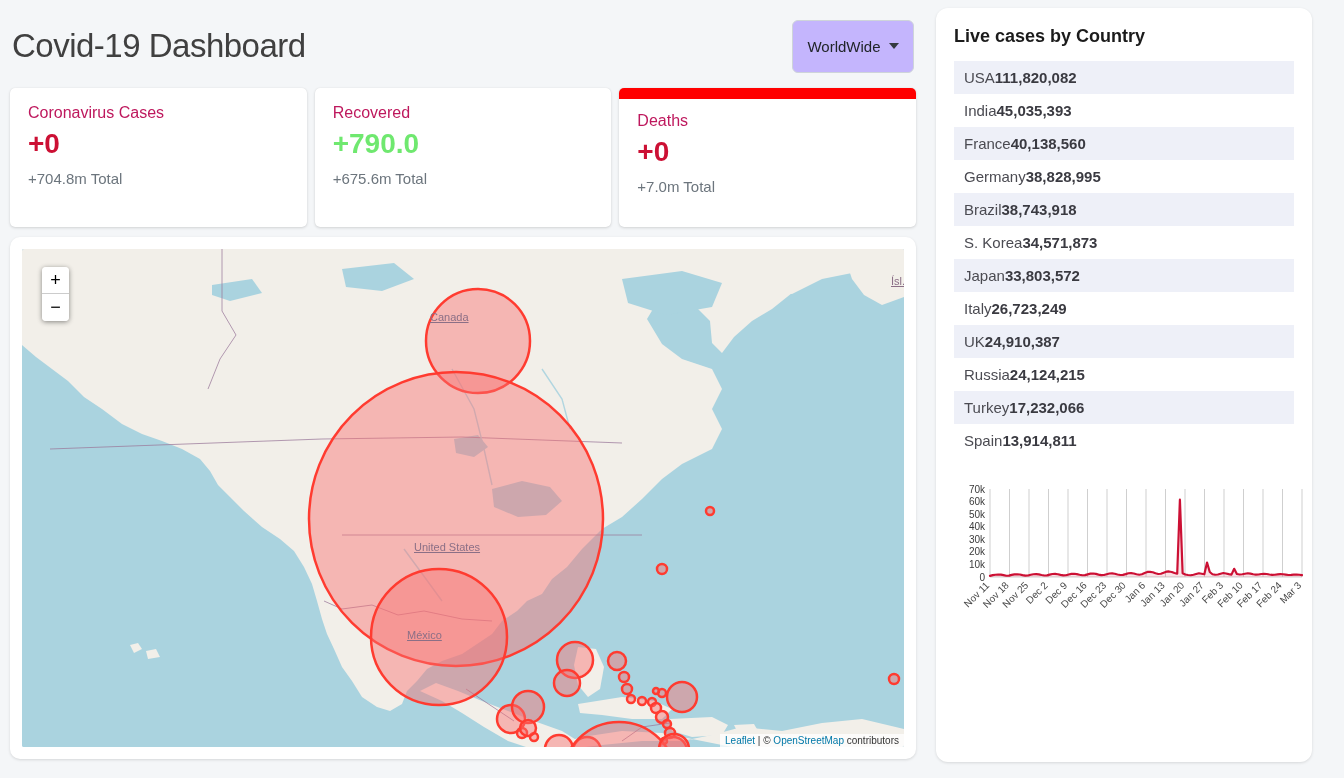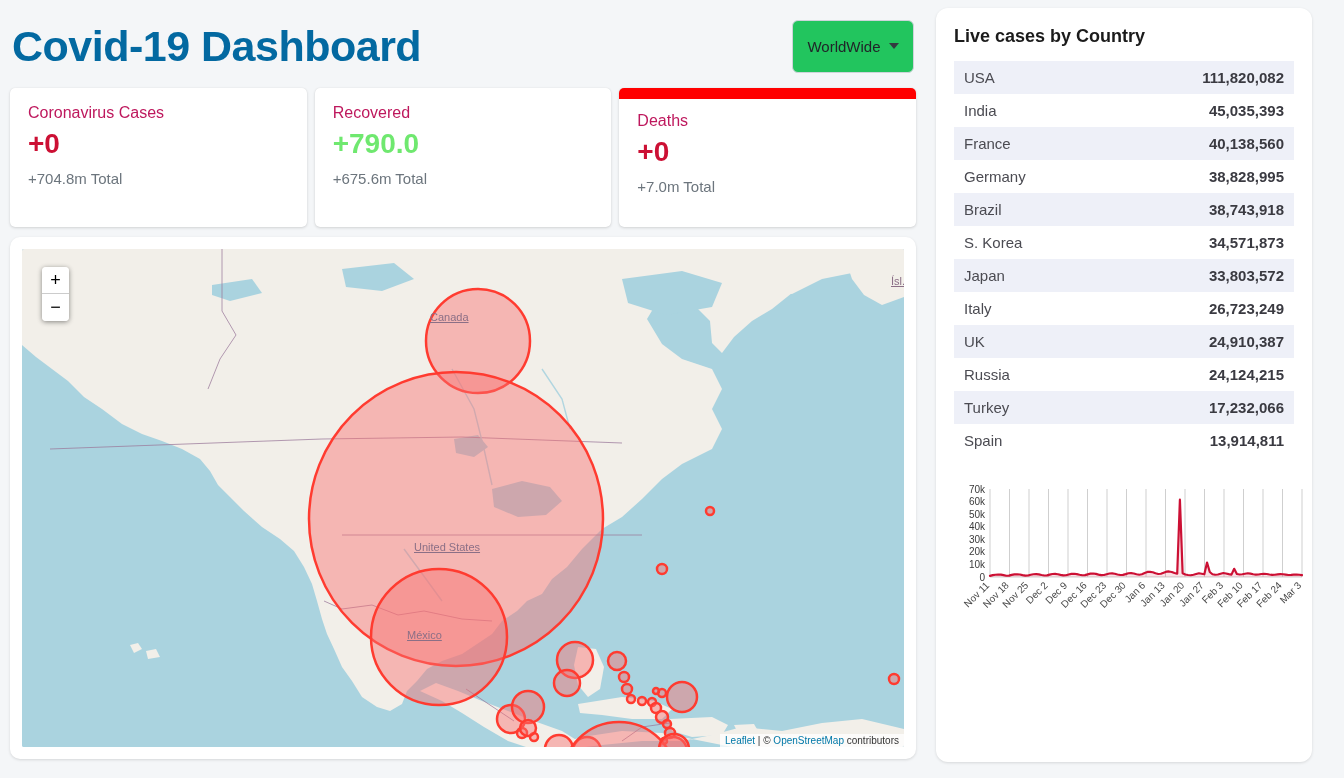--- a/index.html
+++ b/index.html
@@ -23,29 +23,29 @@
     flex-direction: column;
   }
   .topbar {
     display: flex;
     align-items: center;
     justify-content: space-between;
     height: 72px;
     padding: 0 2px;
   }
   .page-title {
-    font-size: 43px;
-    font-weight: bold;
-    color: #0369a1;
+    font-size: 33px;
+    font-weight: normal;
+    color: #404040;
     letter-spacing: -0.5px;
   }
   .dropdown {
     width: 122px;
     height: 53px;
-    background: #22c55e;
+    background: #c4b5fd;
     border: 1px solid #ced4da;
     border-radius: 6px;
     display: flex;
     align-items: center;
     justify-content: center;
     gap: 8px;
     font-size: 15px;
     color: #212529;
     cursor: pointer;
   }
@@ -184,21 +184,20 @@
     height: 398px;
     overflow-y: auto;
     margin-bottom: 22px;
     position: relative;
   }
   .country-list::-webkit-scrollbar { width: 8px; }
   .country-list::-webkit-scrollbar-track { background: #f4f4f6; }
   .country-list::-webkit-scrollbar-thumb { background: #c9c9cf; border-radius: 6px; }
   .country-row {
     display: flex;
-    justify-content: space-between;
     align-items: center;
     padding: 8px 10px;
     font-size: 15px;
     cursor: pointer;
   }
   .country-row:nth-child(odd) { background: #eef0f8; }
   .country-name { color: #4b4b52; }
   .country-cases { font-weight: bold; color: #3a3a41; }
 
   .chart-title {

